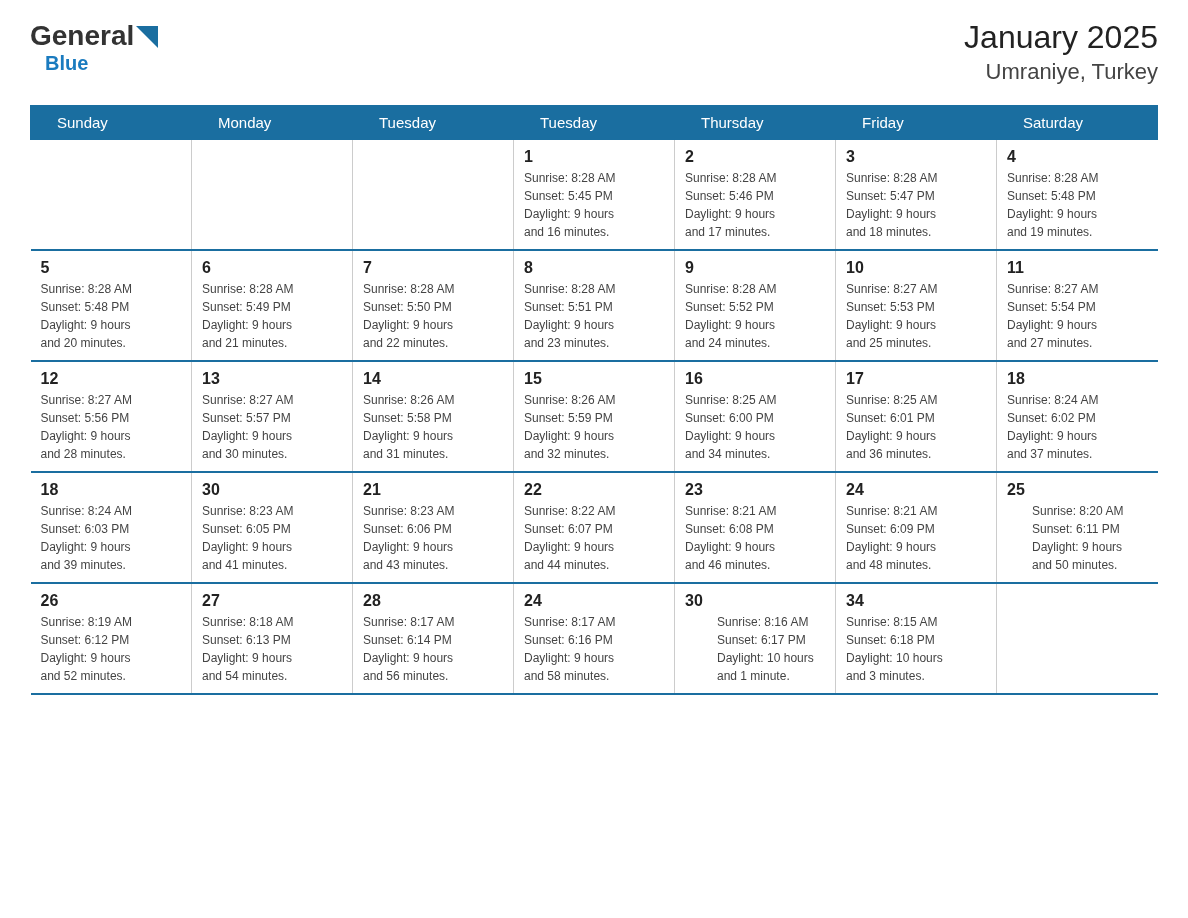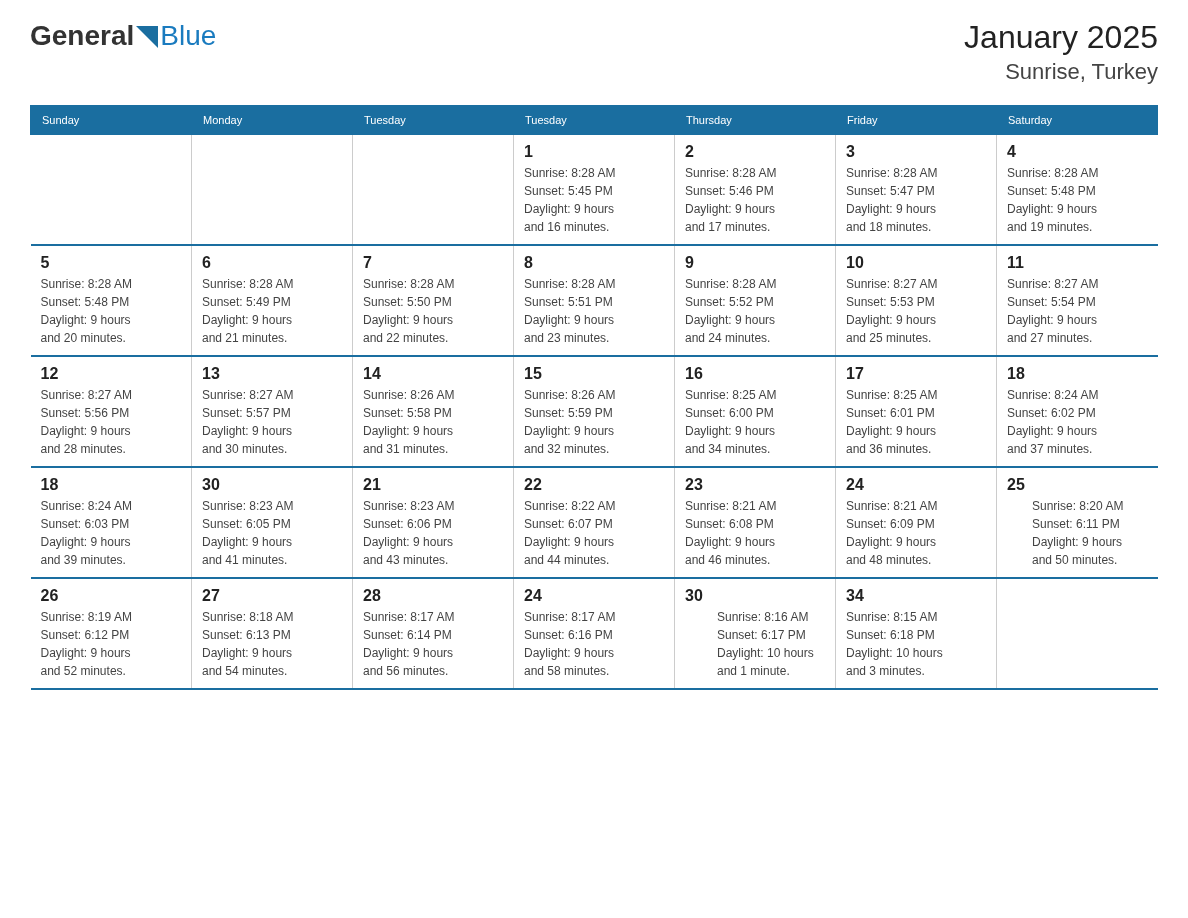--- a/index.html
+++ b/index.html
@@ -21,31 +21,31 @@
       display: flex;
       align-items: center;
     }
     .logo-text-general {
       font-size: 28px;
       font-weight: bold;
       color: #333;
     }
     .logo-wrapper {
       display: flex;
-      flex-direction: row;
+      flex-direction: column;
     }
     .logo-line1 {
       display: flex;
       align-items: center;
     }
     .logo-line2 {
-      font-size: 28px;
-      font-weight: normal;
+      font-size: 20px;
+      font-weight: bold;
       color: #1a7bbf;
-      margin-left: 2px;
+      margin-left: 15px;
     }
     .title-section {
       text-align: right;
     }
     .calendar-title {
       font-size: 32px;
       font-weight: normal;
       color: #222;
       line-height: 1.1;
     }
@@ -57,23 +57,23 @@
     table {
       width: 100%;
       border-collapse: collapse;
       table-layout: fixed;
     }
     thead tr {
       background-color: #1a6ea0;
     }
     thead th {
       color: #fff;
-      font-size: 11px;
+      font-size: 15px;
       font-weight: normal;
-      padding: 8px 11px;
+      padding: 8px 26px;
       text-align: left;
       border: 1px solid #1a6ea0;
     }
     tbody tr {
       border-bottom: 2px solid #1a6ea0;
     }
     tbody td {
       vertical-align: top;
       padding: 8px 10px;
       font-size: 12.5px;
@@ -110,21 +110,21 @@
         <span class="logo-text-general">General</span>
         <svg width="22" height="22" viewBox="0 0 22 22" style="margin-left:2px;margin-top:2px;">
           <polygon points="0,0 22,0 22,22" fill="#1a6ea0"></polygon>
         </svg>
       </div>
       <div class="logo-line2">Blue</div>
     </div>
   </div>
   <div class="title-section">
     <div class="calendar-title">January 2025</div>
-    <div class="calendar-subtitle">Sunrise, Turkey</div>
+    <div class="calendar-subtitle">Umraniye, Turkey</div>
   </div>
 </div>
 
 <table>
   <thead>
     <tr>
     <th>Sunday</th>
         <th>Monday</th>
         <th>Tuesday</th>
         <th>Tuesday</th>

